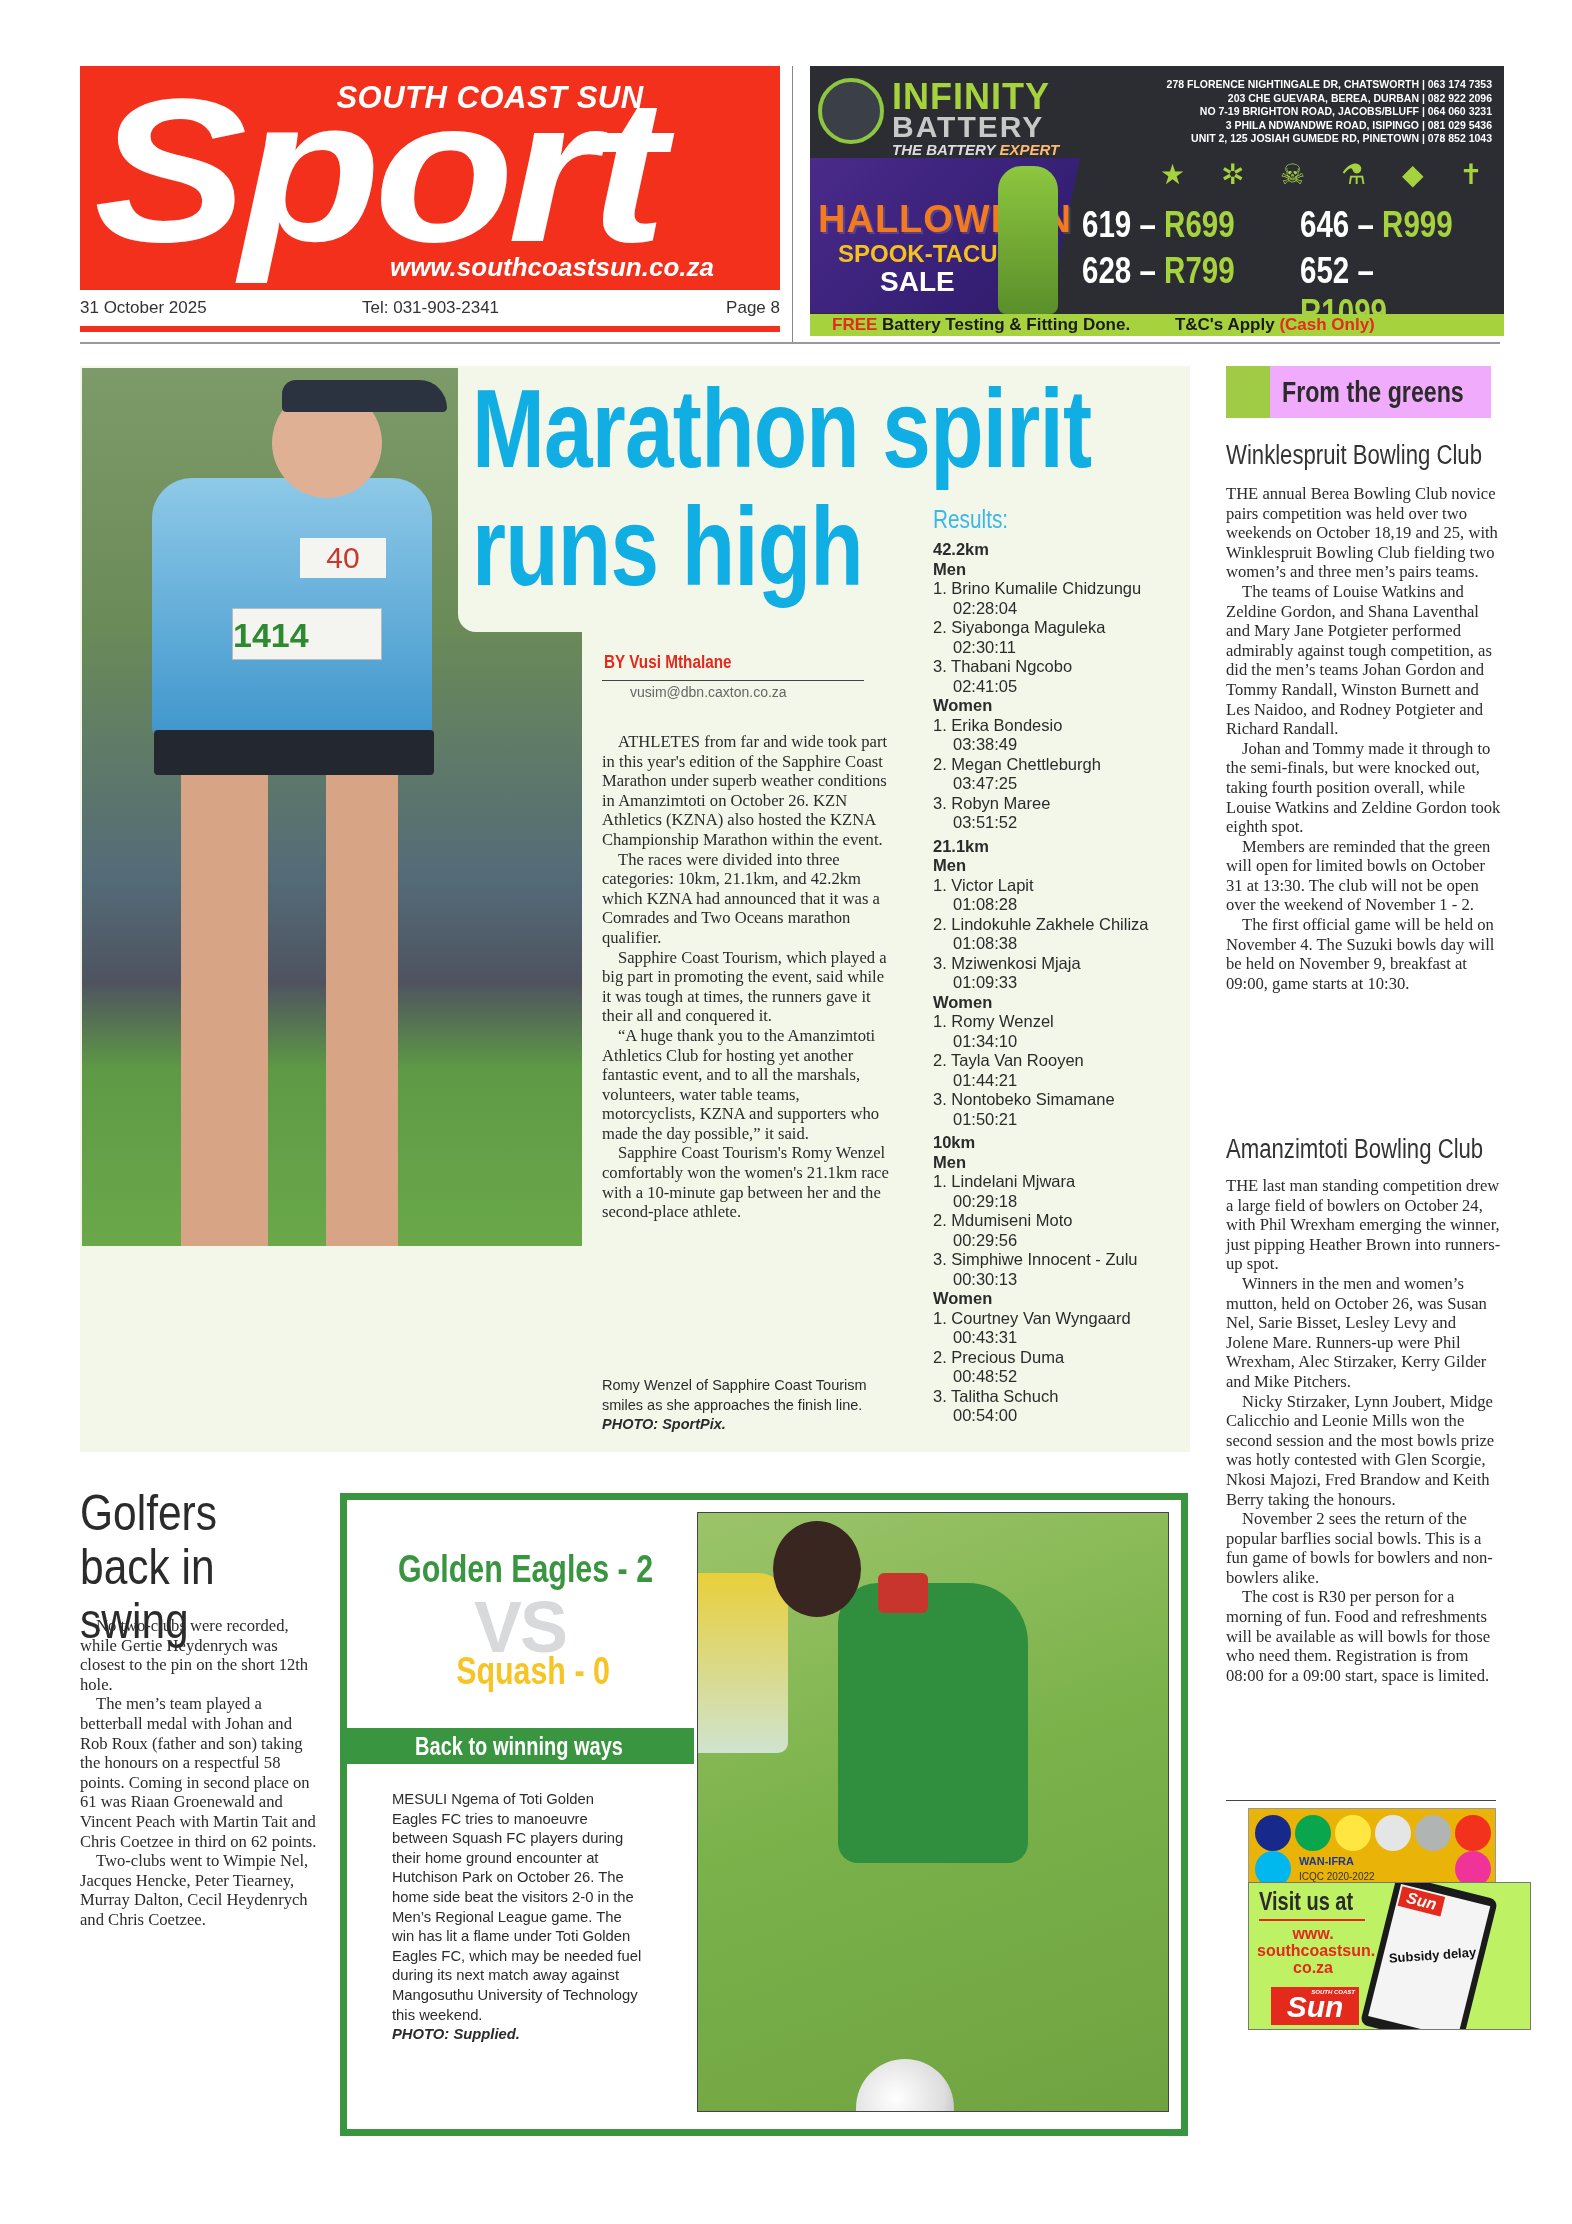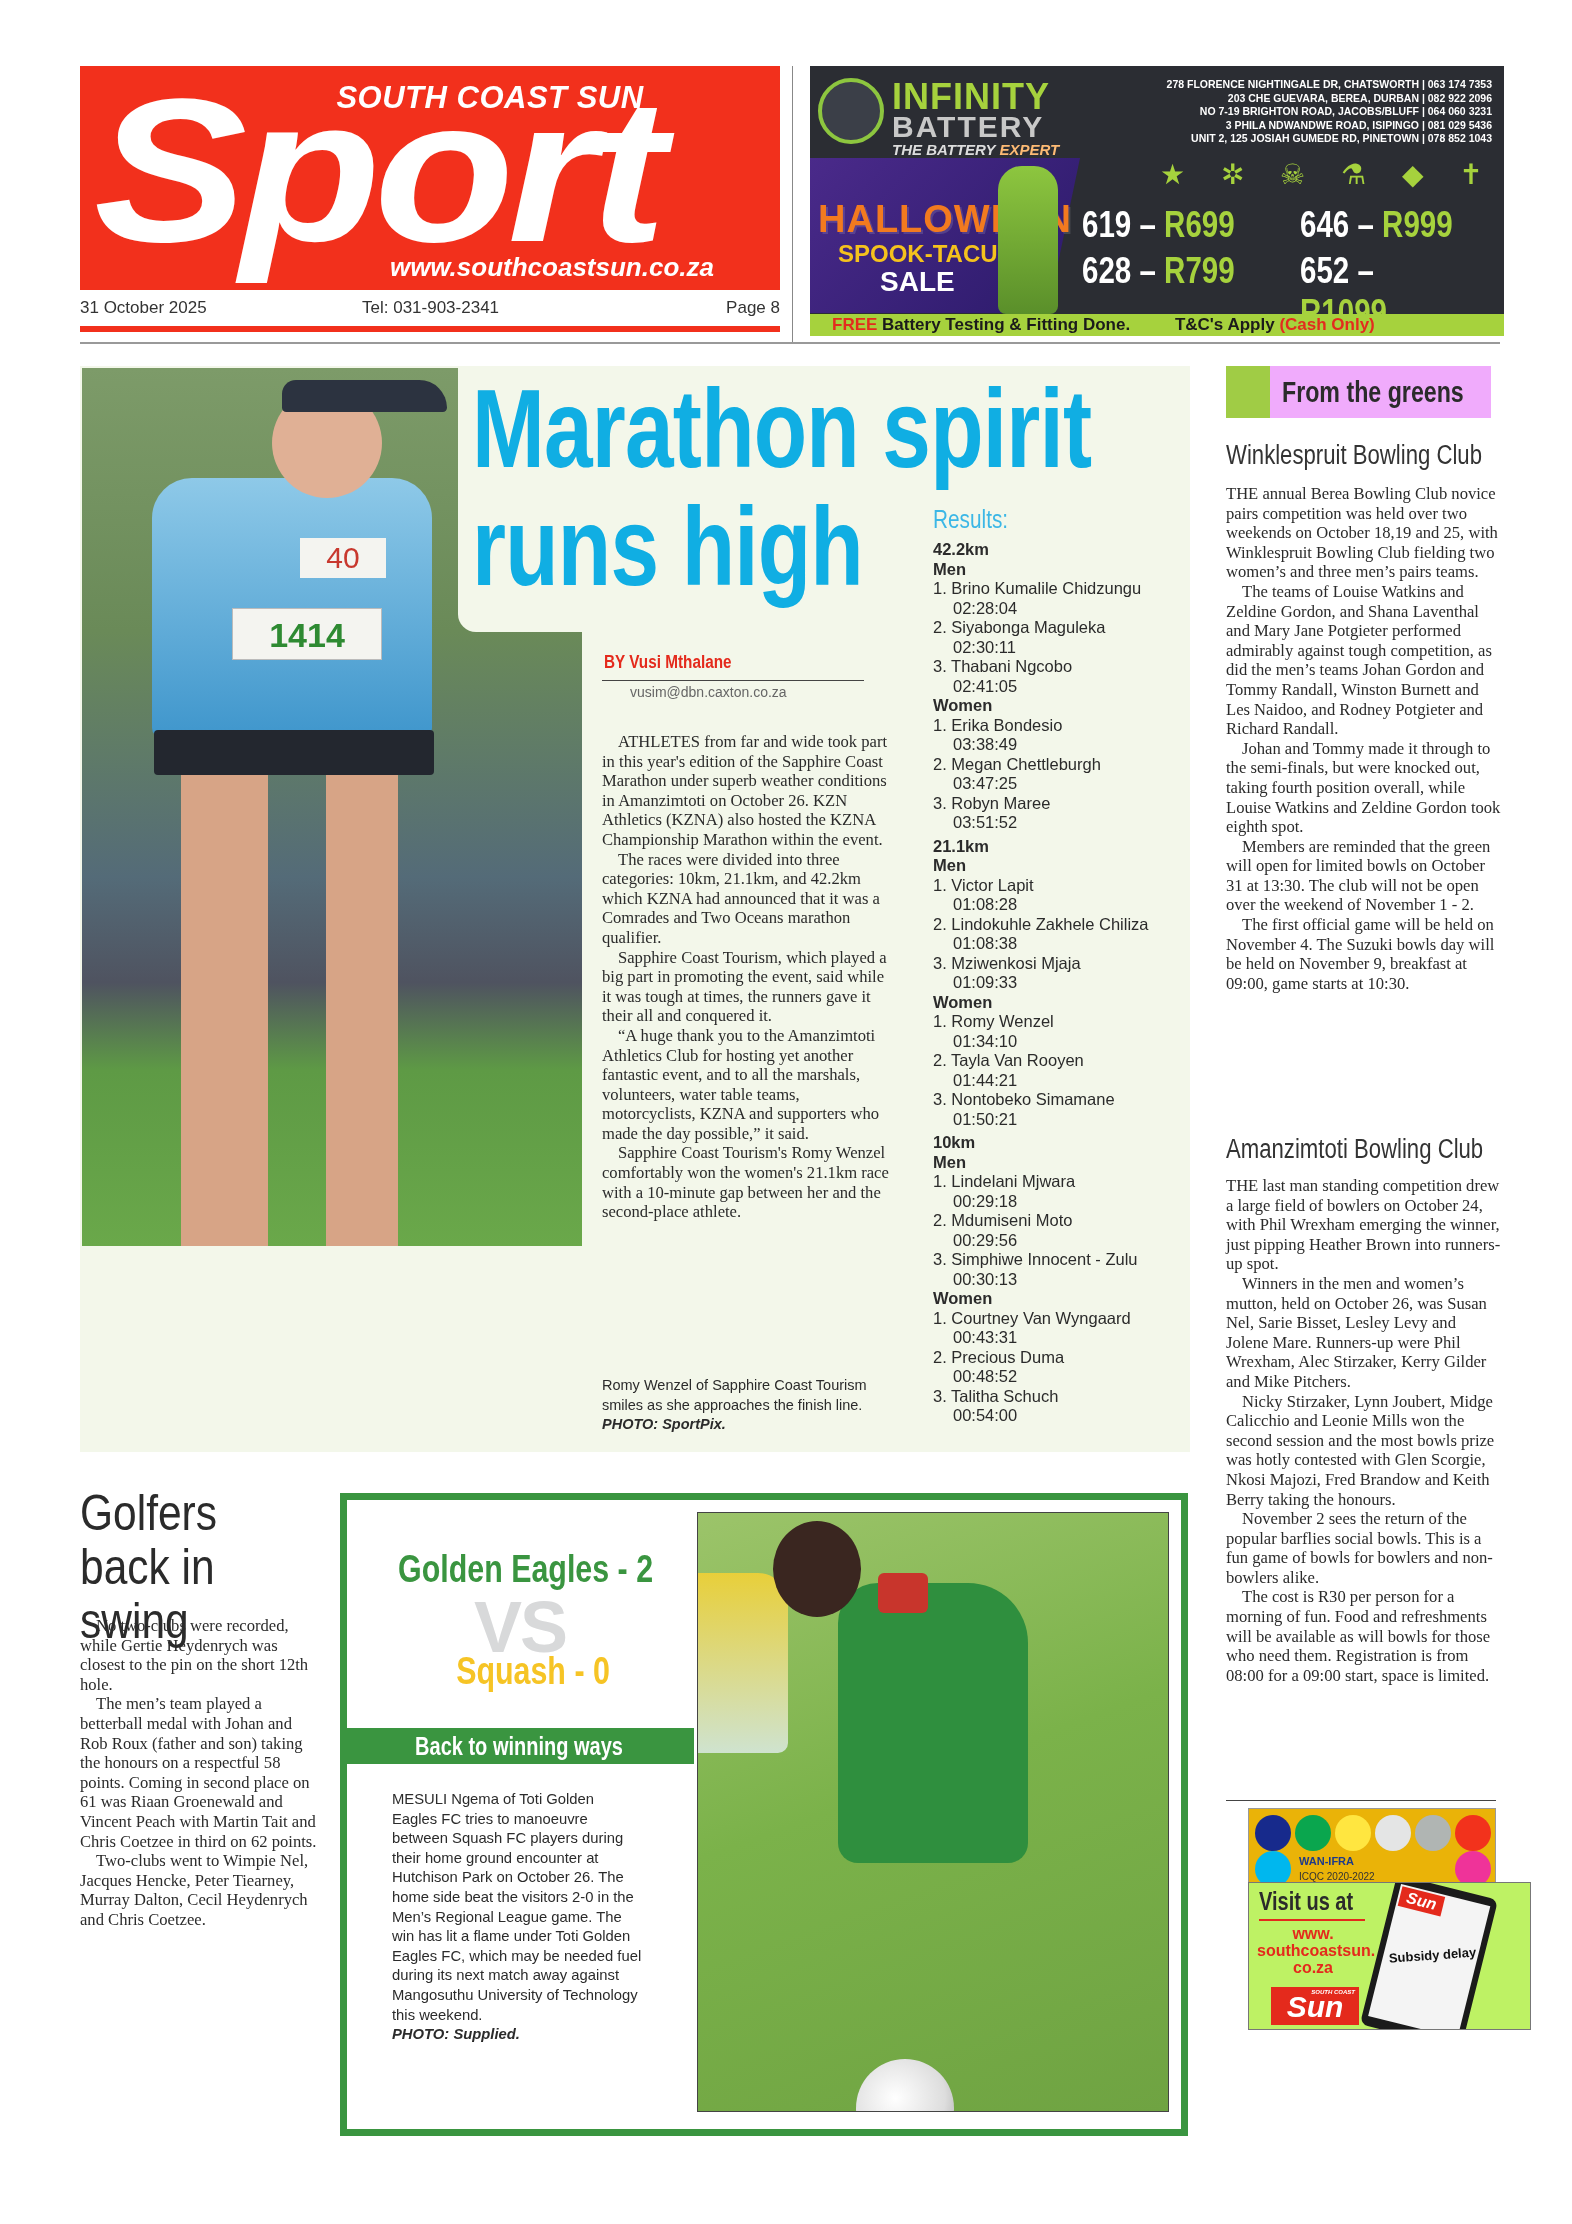--- a/index.html
+++ b/index.html
@@ -39,21 +39,21 @@
   .ad .foot .cash { color: #e32c1e; }
 
   
   .feature { left: 80px; top: 366px; width: 1110px; height: 1086px; background: #f3f7ea; }
   .runner-photo { left: 82px; top: 368px; width: 500px; height: 878px; background: linear-gradient(180deg,#7d9b69 0%,#6a8a58 30%,#546b78 58%,#4f5360 70%,#5e9a45 80%,#6aa84a 100%); overflow: hidden; }
   .runner-photo .singlet { position: absolute; left: 70px; top: 110px; width: 280px; height: 260px; background: linear-gradient(#8ec9e8,#3f96cc); border-radius: 40px 40px 10px 10px; }
   .runner-photo .head { position: absolute; left: 190px; top: 20px; width: 110px; height: 110px; border-radius: 50%; background: #e0b095; }
   .runner-photo .visor { position: absolute; left: 200px; top: 12px; width: 165px; height: 32px; background: #2c3340; border-radius: 20px 40px 6px 6px; }
   .runner-photo .shorts { position: absolute; left: 72px; top: 362px; width: 280px; height: 45px; background: #23272f; border-radius: 4px; }
   .runner-photo .legs { position: absolute; left: 70px; top: 405px; width: 290px; height: 680px; background: linear-gradient(90deg,transparent 0,transparent 10%,#d7a486 10%,#d7a486 40%,transparent 40%,transparent 60%,#d7a486 60%,#d7a486 85%,transparent 85%); }
-  .runner-photo .bib { position: absolute; left: 150px; top: 240px; width: 150px; height: 52px; background: #f4f4f0; border: 1px solid #bbb; color: #2e8a32; font-weight: bold; font-size: 34px; text-align: center; line-height: 52px; }
+  .runner-photo .bib { position: absolute; left: 150px; top: 240px; width: 150px; height: 52px; background: #f4f4f0; border: 1px solid #bbb; color: #2e8a32; font-weight: bold; font-size: 34px; line-height: 52px; }
   .runner-photo .bib2 { position: absolute; left: 218px; top: 170px; width: 86px; height: 40px; background: #f4f4f0; color: #c8382e; font-size: 30px; text-align: center; line-height: 40px; }
   .headline-box { left: 458px; top: 366px; width: 732px; height: 266px; background: #f3f7ea; border-radius: 0 0 0 18px; }
   .headline { left: 472px; top: 370px; width: 720px; color: #10aee3; font-weight: bold; font-size: 112px; line-height: 118px; letter-spacing: -1px; transform: scaleX(0.78); transform-origin: left top; white-space: nowrap; }
   .byline { left: 604px; top: 652px; color: #e42a1c; font-weight: bold; font-size: 18px; transform: scaleX(0.85); transform-origin: left top; }
   .byline-rule { left: 602px; top: 680px; width: 262px; height: 1px; background: #444; }
   .email { left: 630px; top: 684px; color: #666; font-size: 14px; }
   .body-serif { font-family: "Liberation Serif", serif; font-size: 16.2px; line-height: 14.6px; color: #2b2b2b; }
   .body-serif p { text-indent: 16px; }
   .body-serif p.noind { text-indent: 0; }
   .article1 { left: 602px; top: 732px; width: 290px; }

